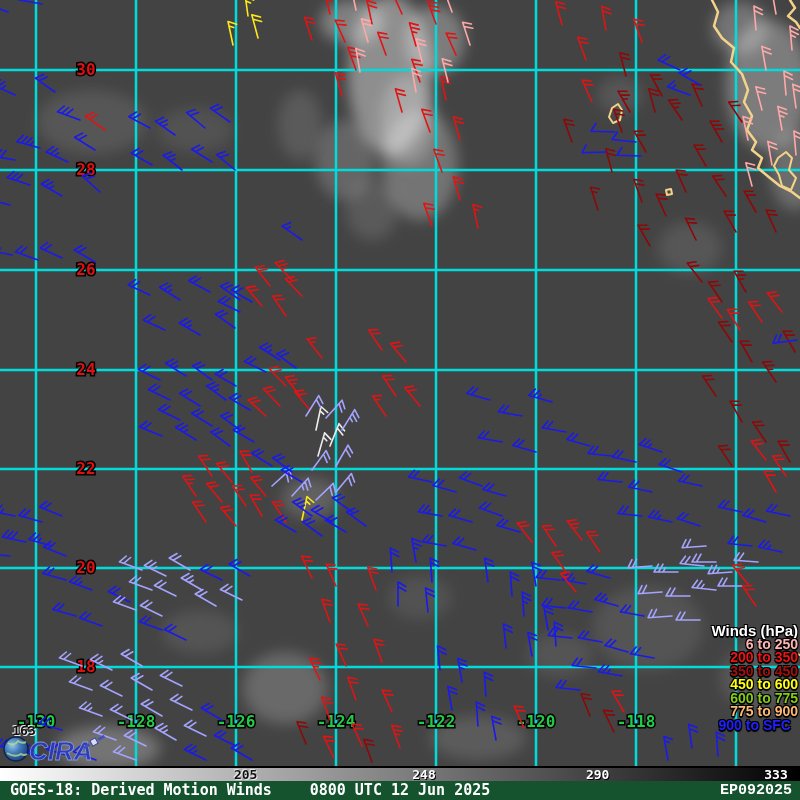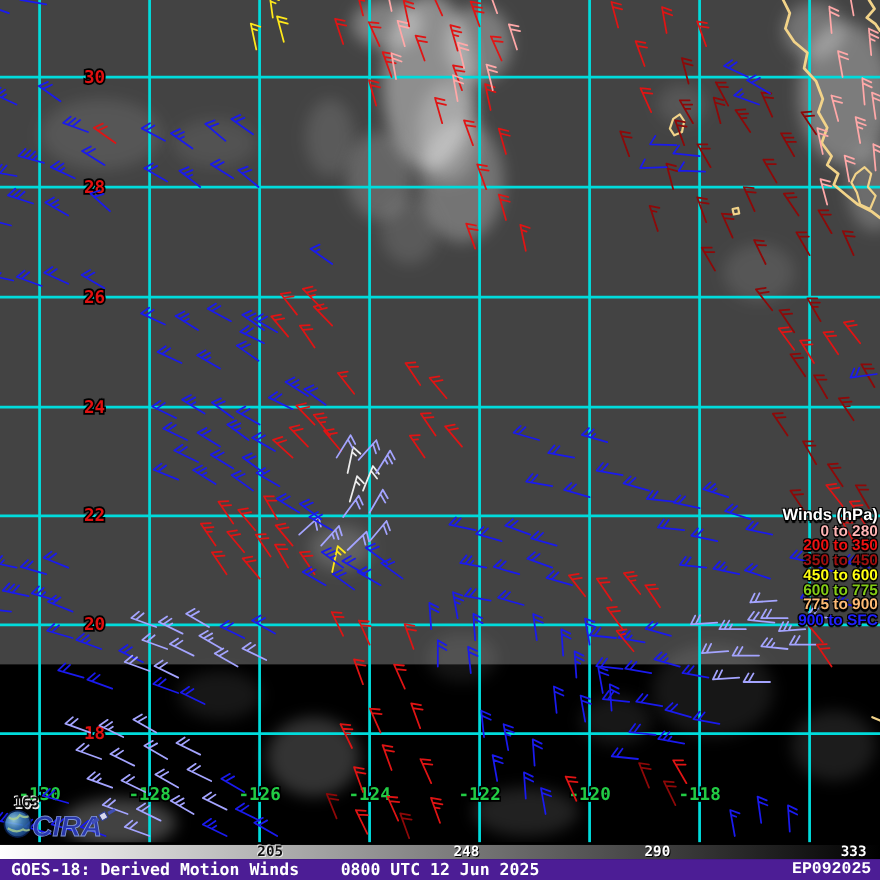--- a/index.html
+++ b/index.html
@@ -1,37 +1,37 @@
 <!DOCTYPE html>
 <html><head>
 <meta charset="utf-8">
 <style>
   html,body{margin:0;padding:0;background:#000;}
   #root{position:relative;width:800px;height:800px;overflow:hidden;background:#000;
         font-family:"DejaVu Sans Mono","Liberation Mono",monospace;}
-  #map-wrap{position:absolute;left:0;top:0;width:800px;height:604px;background:#434343;}
+  #map-wrap{position:absolute;left:0;top:0;width:800px;height:766px;background:#434343;}
   #map-svg{position:absolute;left:0;top:0;}
   
   #legend{position:absolute;right:2px;bottom:34px;text-align:right;
           font-family:"Liberation Sans","DejaVu Sans",sans-serif;font-weight:bold;
           font-size:14px;line-height:13.5px;white-space:nowrap;
           text-shadow:1px 1px 0 #000,-1px 1px 0 #000,1px -1px 0 #000,-1px -1px 0 #000,0 2px 1px #000;}
   #legend .legend-title{font-size:15px;color:#ffffff;}
   
   #cira-logo{position:absolute;left:2px;top:732px;width:110px;height:34px;opacity:.9;}
   
   #colorbar{position:absolute;left:0;top:766px;width:800px;height:15px;
             border-top:2px solid #000;box-sizing:border-box;
             background:linear-gradient(to right,#ffffff,#000000);}
   .cb-label{position:absolute;top:0;transform:translateX(-50%);font-size:13px;
             font-weight:bold;line-height:13px;}
   .cb-dark{color:#111;text-shadow:1px 1px 0 #e8e8e8,-1px -1px 0 #e8e8e8;}
   .cb-light{color:#fff;text-shadow:1px 1px 0 #000;}
   
-  #footer{position:absolute;left:0;top:781px;width:800px;height:19px;background:#4c1d95;
+  #footer{position:absolute;left:0;top:781px;width:800px;height:19px;background:#14532d;
           color:#fff;font-size:15px;font-weight:bold;line-height:19px;}
   #footer .f-left{position:absolute;left:10px;}
   #footer .f-center{position:absolute;left:50%;transform:translateX(-50%);}
   #footer .f-right{position:absolute;right:8px;font-family:Liberation Mono, monospace;}
 </style>
 </head>
 <body>
 
 <div id="root">
 
@@ -493,27 +493,27 @@
           <rect x="-3" y="-3" width="6" height="6" fill="#e8e8ff" stroke="#3040a0"></rect>
           <rect x="-12" y="-1.5" width="7" height="3" fill="#4050c0"></rect>
           <rect x="5" y="-1.5" width="7" height="3" fill="#4050c0"></rect>
         </g>
       </svg>
     </div>
 
     <div id="legend">
       <div class="legend-title">Winds (hPa)</div>
       <div>
-          <div style="color: rgb(255, 180, 180);">0 to 280</div>
+          <div style="color: rgb(255, 180, 180);">6 to 250</div>
           <div style="color: rgb(238, 18, 18);">200 to 350</div>
           <div style="color: rgb(160, 16, 16);">350 to 450</div>
           <div style="color: rgb(255, 255, 18);">450 to 600</div>
           <div style="color: #84cc16;">600 to 775</div>
           <div style="color: #fdba74;">775 to 900</div>
-          <div style="color: rgb(32, 32, 255);">900 to SFC</div>
+          <div style="color: rgb(32, 32, 255); text-align: center;">900 to SFC</div>
         </div>
     </div>
   </div>
 
   <div id="colorbar"></div>
   <div id="cb-labels"></div>
 
   <div id="footer">
     <span class="f-left">GOES-18: Derived Motion Winds</span>
     <span class="f-center">0800 UTC 12 Jun 2025</span>

